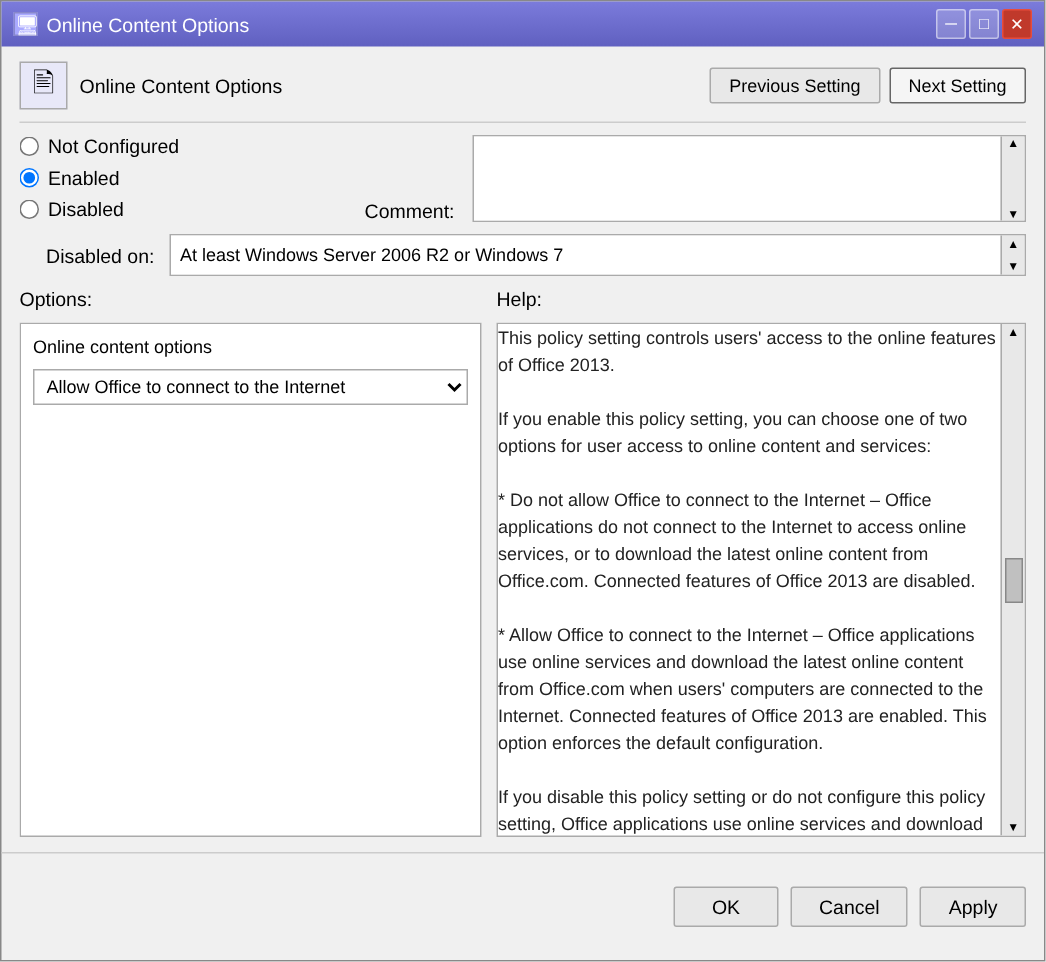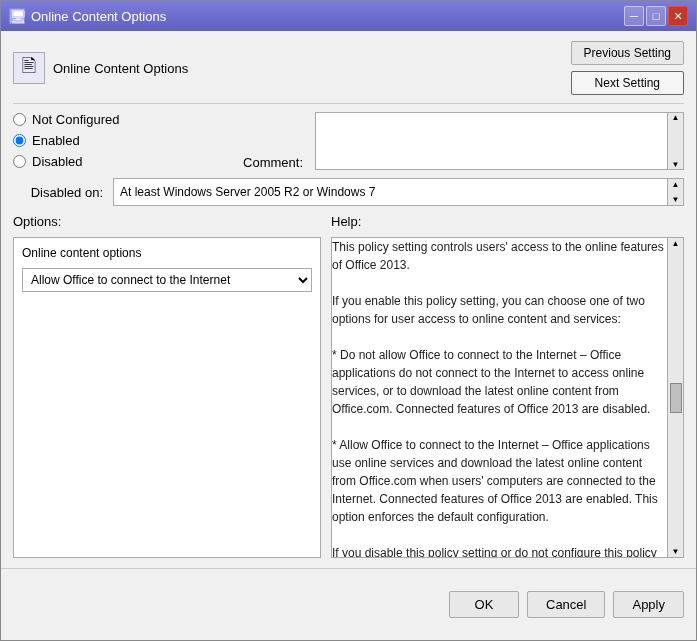--- a/index.html
+++ b/index.html
@@ -93,21 +93,20 @@
       font-size: 18px;
     }
     .top-bar-title {
       font-size: 13px;
       font-weight: normal;
     }
     .top-bar-buttons {
       margin-left: auto;
       display: flex;
       gap: 6px;
-      flex-direction: column;
     }
     .nav-btn {
       padding: 4px 12px;
       border: 1px solid #aaa;
       background: #e8e8e8;
       cursor: pointer;
       font-size: 12px;
       border-radius: 2px;
     }
     .nav-btn.active {
@@ -290,21 +289,21 @@
               <span style="font-size:8px; cursor:pointer;">▼</span>
             </div>
           </div>
         </div>
       </div>
     </div>
 
     <div class="supported-section">
       <span class="supported-label">Disabled on:</span>
       <div style="flex:1; display:flex; border:1px solid #aaa;">
-        <div class="supported-box" style="border:none; flex:1;">At least Windows Server 2005 R2 or Windows 7</div>
+        <div class="supported-box" style="border:none; flex:1;">At least Windows Server 2006 R2 or Windows 7</div>
         <div style="width:16px; background:#e8e8e8; display:flex; flex-direction:column; justify-content:space-between; align-items:center; border-left:1px solid #aaa; padding:1px 0;">
           <span style="font-size:8px; cursor:pointer;">▲</span>
           <span style="font-size:8px; cursor:pointer;">▼</span>
         </div>
       </div>
     </div>
 
     <div class="middle-labels">
       <span class="options-label">Options:</span>
       <span class="help-label">Help:</span>

